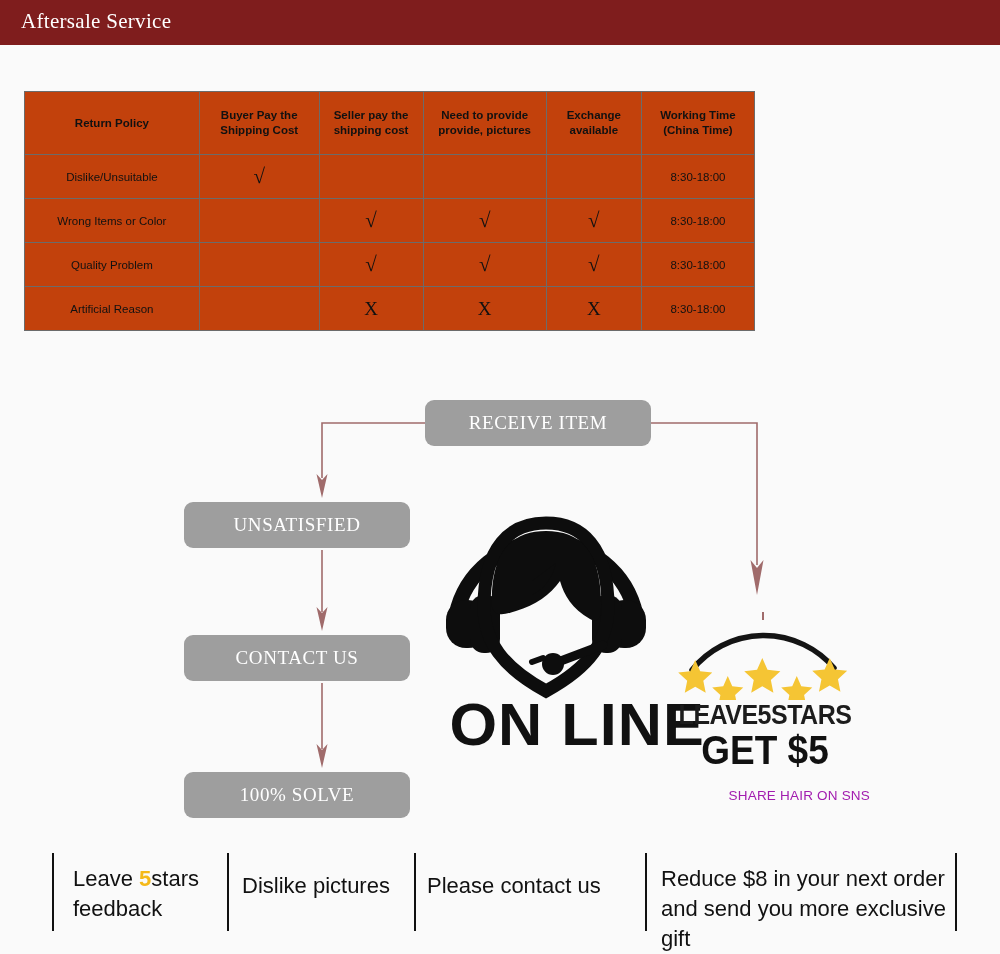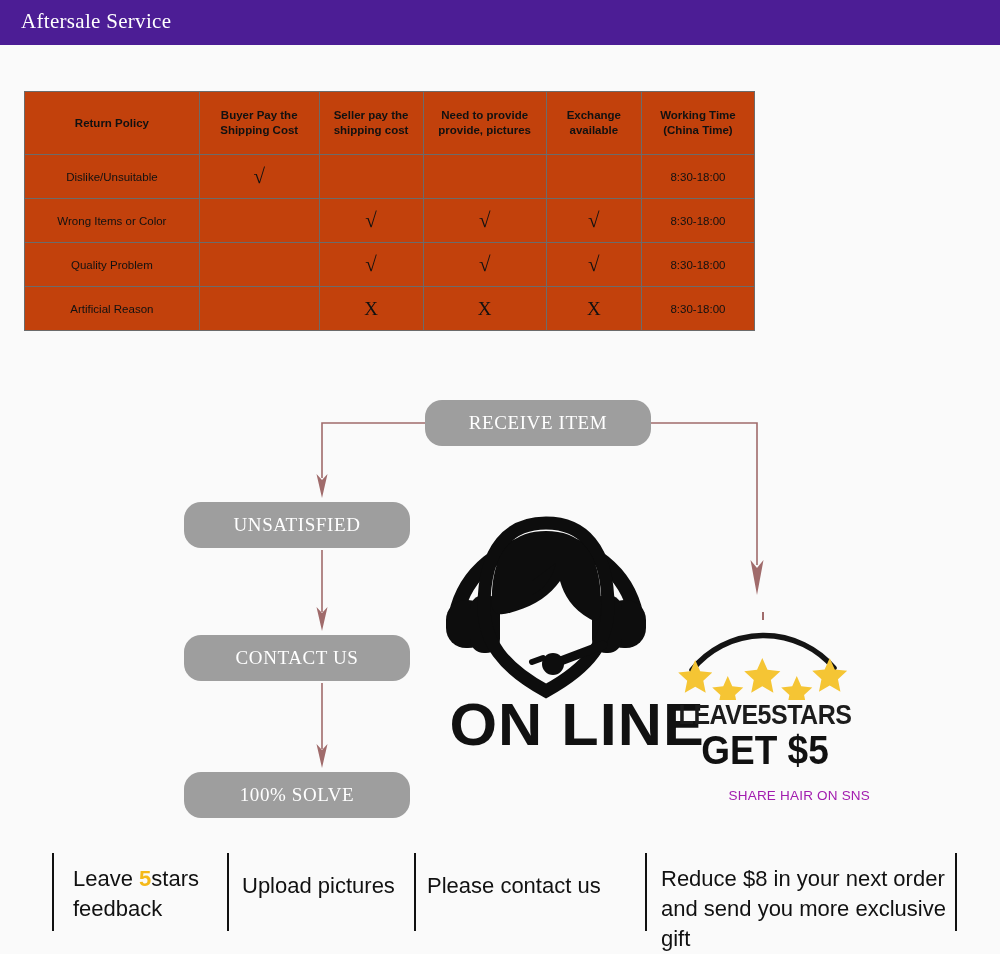--- a/index.html
+++ b/index.html
@@ -8,21 +8,21 @@
     background:#fafafa;
     font-family:"Liberation Sans", sans-serif;
     color:#111;
     overflow:hidden;
     position:relative;
   }
 
   
   .header-bar{
     position:absolute;left:0;top:0;width:1000px;height:45px;
-    background:#4c1d95;
+    background:#7f1d1d;
   }
   .header-title{
     position:absolute;left:21px;top:9px;
     font-family:"Liberation Serif", serif;
     font-size:21px;color:#ffffff;letter-spacing:.3px;
     white-space:nowrap;
   }
 
   
   .policy-table{
@@ -66,21 +66,21 @@
   .col-time{width:113px;}
   .time-cell{font-size:11.5px;}
 
   
   .flow{
     position:absolute;left:0;top:390px;width:1000px;height:445px;
   }
   .flow-box{
     position:absolute;
     background:#9e9e9e;
-    border-radius:17px;
+    border-radius:9px;
     color:#ffffff;
     font-family:"Liberation Serif", serif;
     display:flex;align-items:center;justify-content:center;
     letter-spacing:.6px;
   }
   #box-receive{left:425px;top:10px;width:226px;height:46px;font-size:19px;}
   #box-unsat{left:184px;top:112px;width:226px;height:46px;font-size:19px;}
   #box-contact{left:184px;top:245px;width:226px;height:46px;font-size:19px;}
   #box-solve{left:184px;top:382px;width:226px;height:46px;font-size:19px;}
 
@@ -285,21 +285,21 @@
   <div class="vdiv" style="left:414px;"></div>
   <div class="vdiv" style="left:645px;"></div>
   <div class="vdiv" style="left:955px;"></div>
 
   <div class="strip-cell" style="left:73px;width:150px;">
     <span>Leave </span><span class="hl">5</span><span>stars</span>
     <div>feedback</div>
   </div>
 
   <div class="strip-cell" style="left:242px;width:170px;top:18px;">
-    <span>Upload pictures</span>
+    <span>Dislike pictures</span>
   </div>
 
   <div class="strip-cell" style="left:427px;width:215px;top:18px;">
     <span>Please contact us</span>
   </div>
 
   <div class="strip-cell" style="left:661px;width:300px;">
     <span>Reduce $8 in your next order</span>
     <div>and send you more exclusive gift</div>
   </div>

